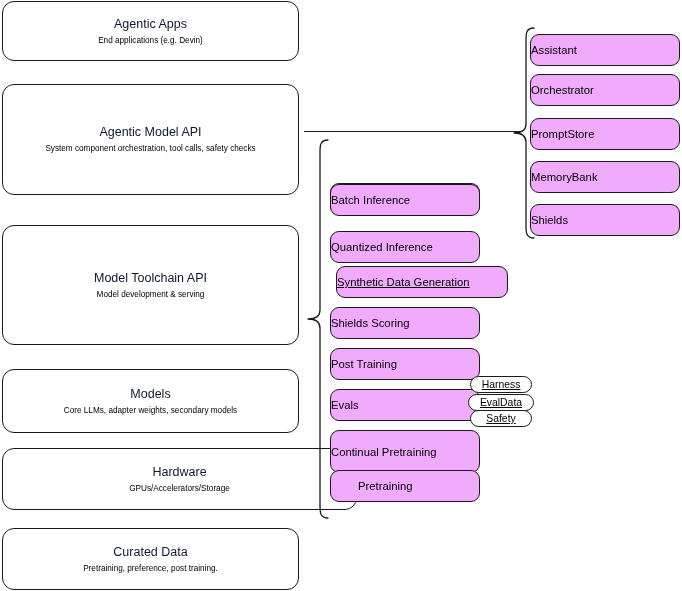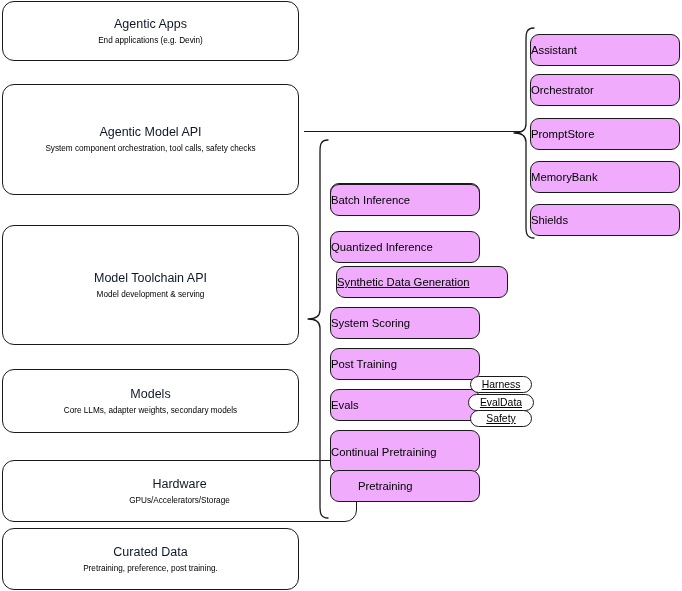--- a/index.html
+++ b/index.html
@@ -114,21 +114,21 @@
   <div class="box" style="left:2px; top:225px; width:297px; height:120px;">
     <div class="layer-title">Model Toolchain API</div>
     <div class="layer-sub">Model development &amp; serving</div>
   </div>
 
   <div class="box" style="left:2px; top:369px; width:297px; height:64px;">
     <div class="layer-title">Models</div>
     <div class="layer-sub">Core LLMs, adapter weights, secondary models</div>
   </div>
 
-  <div class="box" style="left:2px; top:460px; width:355px; height:62px;">
+  <div class="box" style="left:2px; top:448px; width:355px; height:62px;">
     <div class="layer-title">Hardware</div>
     <div class="layer-sub">GPUs/Accelerators/Storage</div>
   </div>
 
   <div class="box" style="left:2px; top:528px; width:297px; height:62px;">
     <div class="layer-title">Curated Data</div>
     <div class="layer-sub">Pretraining, preference, post training.</div>
   </div>
 
   <div class="connector" style="left:304px; top:131px; width:218px;"></div>
@@ -149,21 +149,21 @@
   <div class="cap-box" style="left:330px; top:184px; width:150px; height:32px;">
     <span>Batch Inference</span>
   </div>
   <div class="cap-box" style="left:330px; top:225px; width:150px; height:32px;margin-top:6px;">
     <span>Quantized Inference</span>
   </div>
   <div class="cap-box" style="left:336px; top:266px; width:172px; height:32px;text-decoration:underline;">
     <span>Synthetic Data Generation</span>
   </div>
   <div class="cap-box" style="left:330px; top:307px; width:150px; height:32px;">
-    <span>System Scoring</span>
+    <span>Shields Scoring</span>
   </div>
   <div class="cap-box" style="left:330px; top:348px; width:150px; height:32px;">
     <span>Post Training</span>
   </div>
   <div class="cap-box" style="left:330px; top:389px; width:150px; height:32px;">
     <span>Evals</span>
   </div>
   <div class="cap-box" style="left:330px; top:430px; width:150px; height:43px;">
     <span>Continual Pretraining</span>
   </div>

